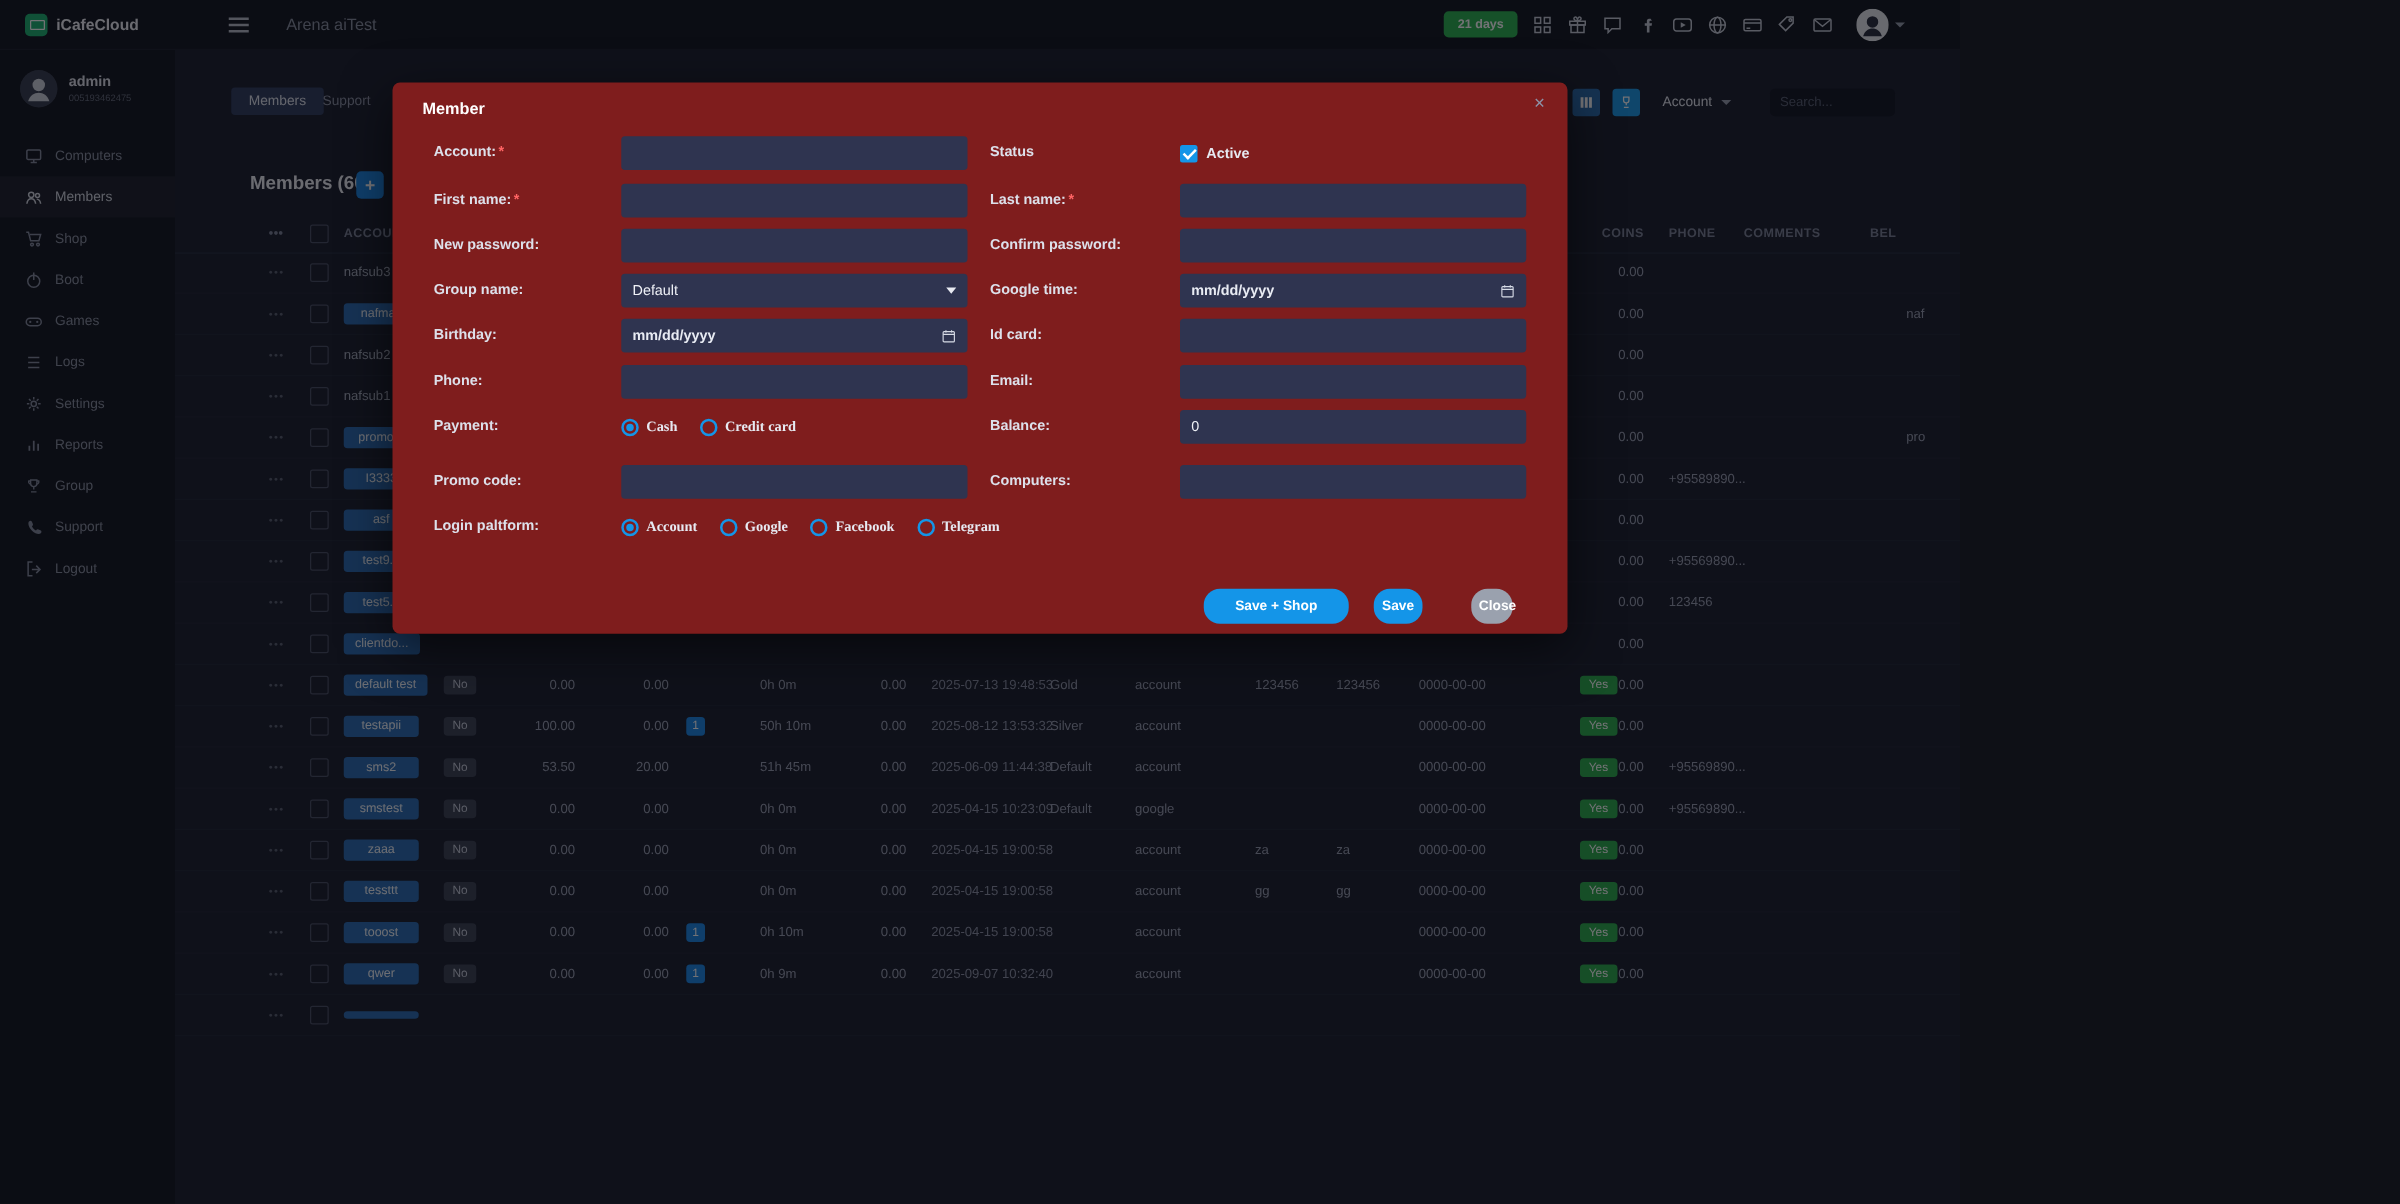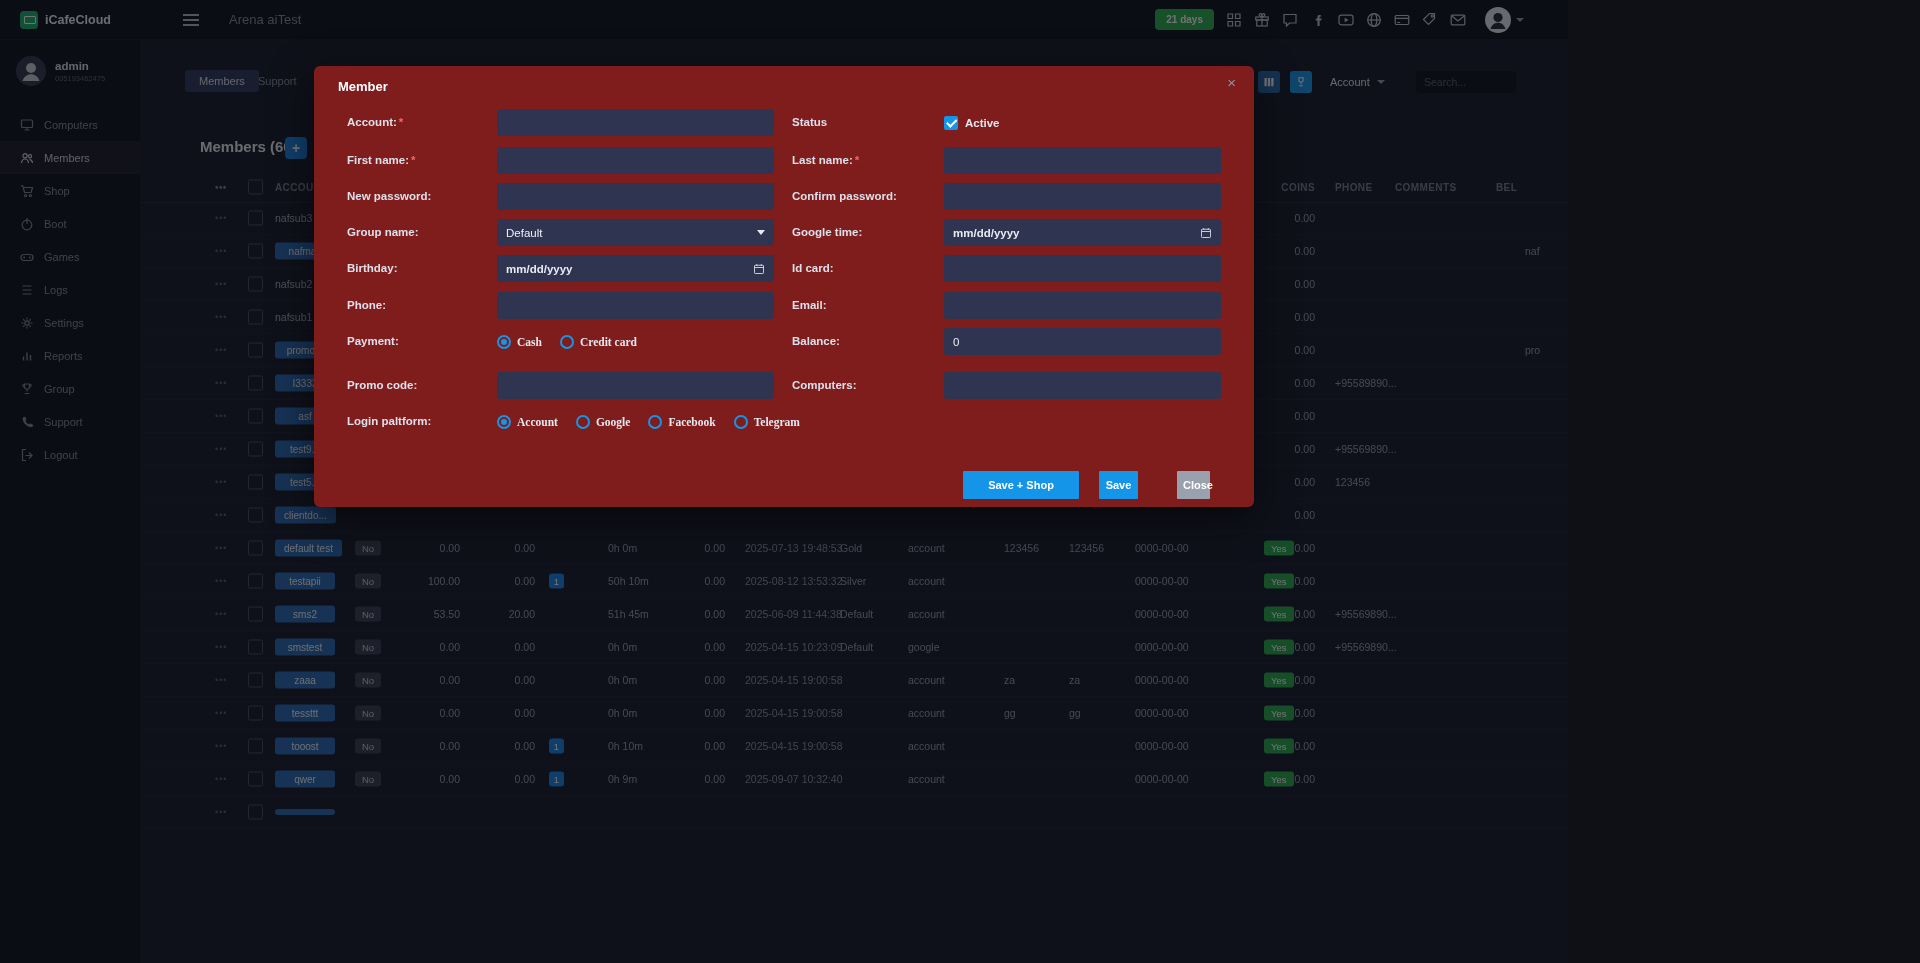--- a/index.html
+++ b/index.html
@@ -102,21 +102,21 @@
   .mcheck-wrap,.radio-group{position:absolute;height:27px;display:flex;align-items:center;}
   .mcheck-wrap{gap:7px;}
   .radio-group{gap:18px;font-family:Liberation Serif, serif;}
   .ritem{display:flex;align-items:center;gap:6px;}
   .opt-label{font-size:11.5px;font-weight:600;color:#e6e9f1;}
   .cbx{width:14px;height:14px;background:#1495e8;border-radius:2px;position:relative;cursor:pointer;}
   .cbx::after{content:"";position:absolute;left:4.5px;top:1.5px;width:3.5px;height:7.5px;border:solid #fff;
               border-width:0 2px 2px 0;transform:rotate(45deg);}
   .radio{width:14px;height:14px;border:2px solid #1495e8;border-radius:50%;box-sizing:border-box;display:inline-block;cursor:pointer;}
   .radio.sel::after{content:"";display:block;width:6px;height:6px;border-radius:50%;background:#1495e8;margin:2px;}
-  .btn{position:absolute;top:405px;height:28px;border:none;border-radius:1px;font-size:11px;font-weight:bold;
+  .btn{position:absolute;top:405px;height:28px;border:none;border-radius:13px;font-size:11px;font-weight:bold;
        color:#ffffff;cursor:pointer;font-family:inherit;}
   .btn.primary{background:#1495e8;}
   .btn.gray{background:#9aa1ae;}
 </style>
 </head>
 <body>
 
 <div class="app">
 
   <header class="topbar">

